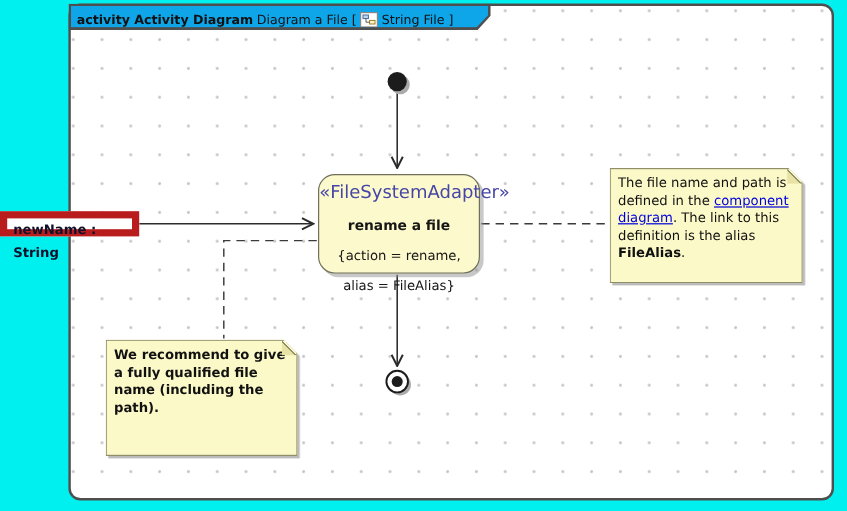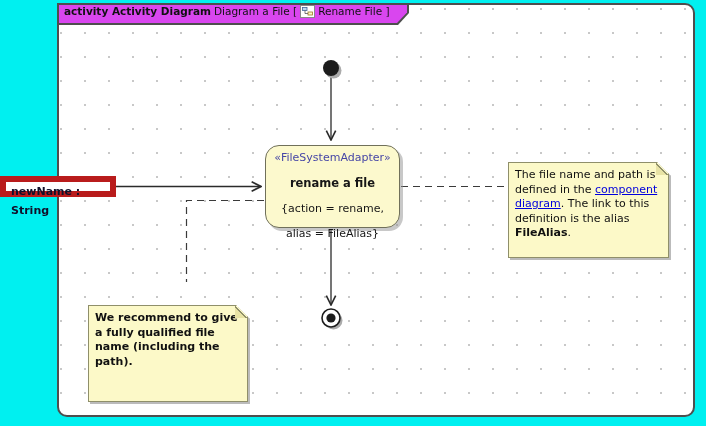--- a/index.html
+++ b/index.html
@@ -23,61 +23,61 @@
     border-radius:10px;
   }
   
   .frame-header {
     position:absolute; left:57px; top:3px; width:352px; height:22px;
     background:#4e4e4e;
     clip-path: polygon(0 0, 100% 0, 100% 45%, calc(100% - 11px) 100%, 0 100%);
   }
   .frame-header-inner {
     position:absolute; left:2px; top:2px; right:2px; bottom:2px;
-    background:#d946ef;
+    background:#0ea5e9;
     clip-path: polygon(0 0, 100% 0, 100% 42%, calc(100% - 10px) 100%, 0 100%);
-    display:flex; align-items:flex-start; gap:3px;
+    display:flex; align-items:flex-end; gap:3px;
     padding:0 12px 0 5px; box-sizing:border-box;
     font-size:10.5px; white-space:nowrap; color:#111;
   }
   .fh-bold { font-weight:bold; }
   .diagram-icon { flex:0 0 auto; }
   
   .edges { position:absolute; left:0; top:0; width:706px; height:426px; }
   
   .action-node {
     position:absolute; left:265px; top:145px; width:135px; height:83px;
     box-sizing:border-box;
     background:#fcf9cd;
     border:1.5px solid #70705a;
     border-radius:14px;
     box-shadow:3px 3px 0 rgba(145,145,145,.5);
     text-align:center; padding-top:5px; color:#161616;
   }
-  .stereotype { font-size:11px; color:#4646a6; }
+  .stereotype { font-size:15px; color:#4646a6; }
   .action-name { font-size:11.5px; font-weight:bold; margin-top:12px; }
   .action-prop { font-size:11px; margin-top:12px; }
   
   .object-label {
     position:absolute; left:0; top:176px; width:116px; height:21px;
     box-sizing:border-box;
     background:#ffffff; border:6px solid #b91c1c;
     font-size:11px; font-weight:bold; line-height:19px;
     padding-left:5px; color:#10102a;
   }
   
   .note { position:absolute; filter: drop-shadow(2.5px 2.5px 0 rgba(150,150,150,.65)); }
   .note-right  { left:508px; top:140px; width:161px; height:96px; }
   .note-bottom { left:88px;  top:283px; width:160px; height:97px; }
   .note-body {
     position:relative; width:100%; height:100%; box-sizing:border-box;
     background:#fcf9c8; border:1px solid #8f8f6a;
     clip-path: polygon(0 0, calc(100% - 12px) 0, 100% 12px, 100% 100%, 0 100%);
     padding:5px 5px 0 6px;
-    font-size:11px; line-height:14.5px; color:#111;margin-top:22px;
+    font-size:11px; line-height:14.5px; color:#111;
   }
   .fold {
     position:absolute; top:0; right:0; width:12px; height:12px;
     background: linear-gradient(45deg, #e8e3a5 0 44%, #8f8f6a 44% 52%, rgba(0,0,0,0) 52%);
   }
   .block { display:block; }
   .link { color:#0000dd; text-decoration:underline; cursor:pointer; }
 </style>
 </head>
 <body>
@@ -114,21 +114,21 @@
   <div class="frame-header">
     <div class="frame-header-inner">
       <span class="fh-bold">activity Activity Diagram</span>
       <span>Diagram a File [</span>
       <svg class="diagram-icon" width="15" height="13" viewBox="0 0 15 13">
         <rect x="0.5" y="0.5" width="14" height="12" fill="#ffffff" stroke="#888888"></rect>
         <rect x="2.5" y="2.5" width="4.5" height="3" fill="#bcd6f0" stroke="#446699" stroke-width="0.8"></rect>
         <rect x="8" y="7" width="4.5" height="3" fill="#fdf9c4" stroke="#997722" stroke-width="0.8"></rect>
         <path d="M5,5.5 L5,8.5 L8,8.5" fill="none" stroke="#555555" stroke-width="0.8"></path>
       </svg>
-      <span>Rename File ]</span>
+      <span>String File ]</span>
     </div>
   </div>
 
   <div class="action-node">
     <div class="stereotype">«FileSystemAdapter»</div>
     <div class="action-name">rename a file</div>
     <div class="action-prop">{action = rename,</div>
     <div class="action-prop">alias = FileAlias}</div>
   </div>
 

